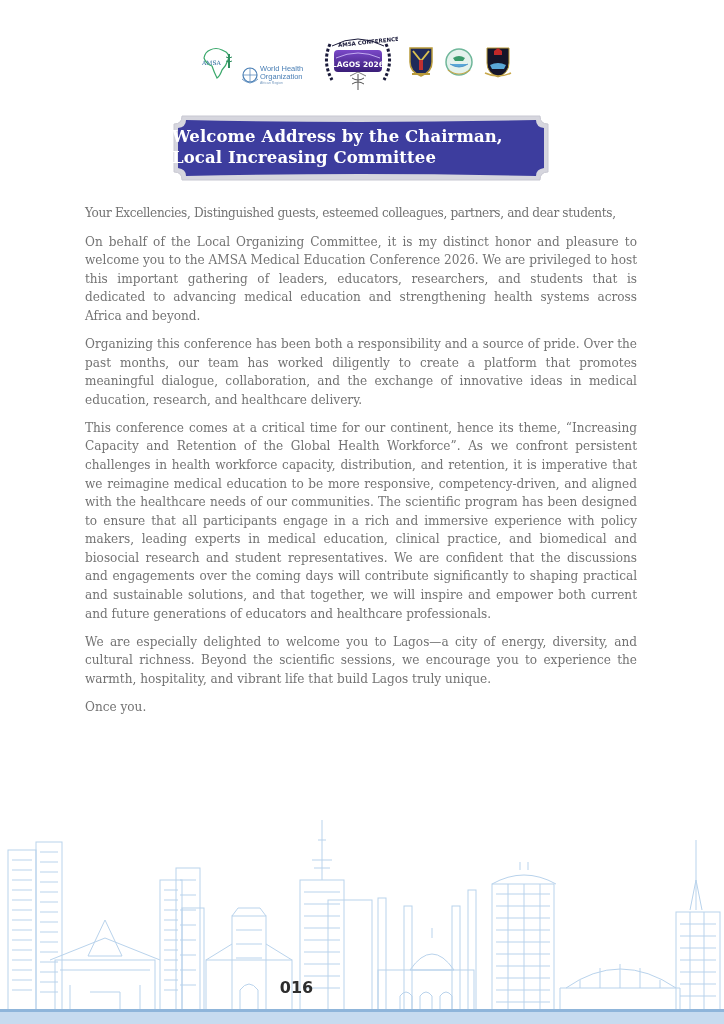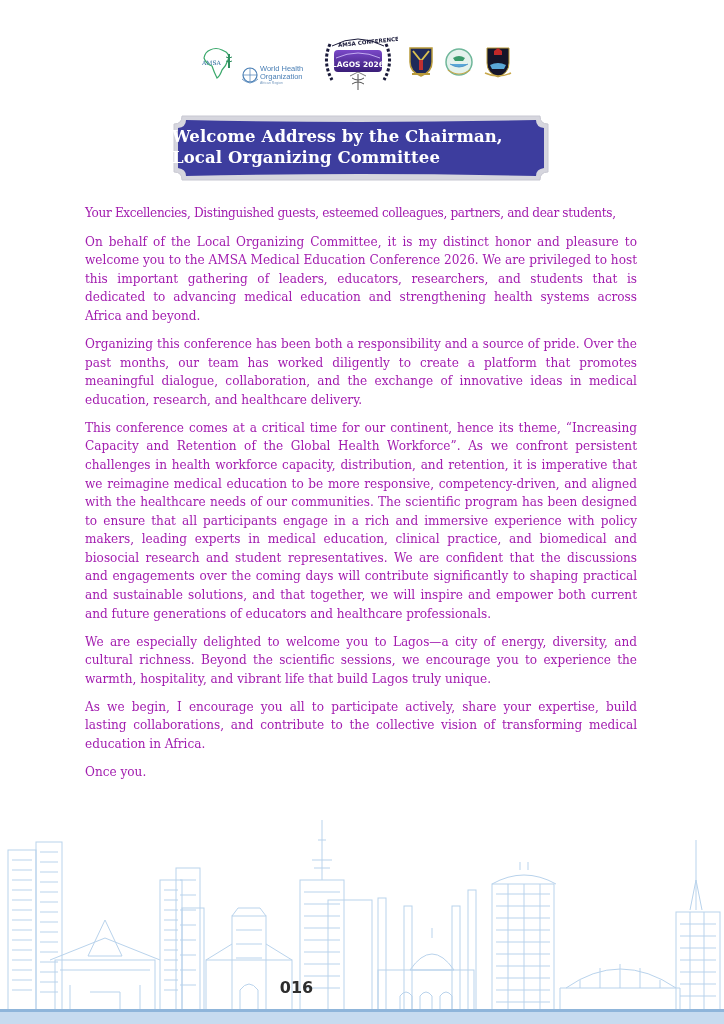--- a/index.html
+++ b/index.html
@@ -33,21 +33,21 @@
     .banner svg { position: absolute; left: 0; top: 0; }
     .banner-text {
       position: absolute; left: 0; top: 12px; width: 378px; 
       color: #ffffff; font-family: "DejaVu Serif", serif; font-weight: bold;
       font-size: 16.5px; line-height: 21px; letter-spacing: 0.1px;
     }
 
     .content {
       position: absolute; left: 85px; top: 204px; width: 552px;
       font-family: "DejaVu Serif", "Liberation Serif", serif;
-      font-size: 12.1px; line-height: 18.6px; color: #a21caf;
+      font-size: 12.1px; line-height: 18.6px; color: #737373;
       text-align: justify;
       z-index: 2;
     }
     .content p { margin: 0 0 9.4px 0; }
     .content p.greet { text-align: left; letter-spacing: -0.35px; margin-bottom: 10px; }
 
     .skyline {
       position: absolute; left: 0; top: 820px; width: 724px; height: 192px; z-index: 1;
     }
     .page-number {
@@ -128,31 +128,30 @@
   </div>
 </div>
 
 <div class="banner">
   <svg width="378" height="68" viewBox="0 0 378 68">
     <path d="M10 2 H368 Q368 10 376 10 V58 Q368 58 368 66 H10 Q10 58 2 58 V10 Q10 10 10 2 Z" fill="#d6d6de" stroke="#c8c8d2" stroke-width="1"></path>
     <path d="M14 6 Q186 10 364 6 Q364 13 372 14 V54 Q364 55 364 62 Q186 58 14 62 Q14 55 6 54 V14 Q14 13 14 6 Z" fill="#3d3d9e"></path>
   </svg>
   <div class="banner-text">
     <div>Welcome Address by the Chairman,</div>
-    <div>Local Organizing Committee</div>
+    <div>Local Increasing Committee</div>
   </div>
 </div>
 
 <div class="content">
   <p class="greet">Your Excellencies, Distinguished guests, esteemed colleagues, partners, and dear students,</p>
   <p>On behalf of the Local Organizing Committee, it is my distinct honor and pleasure to welcome you to the AMSA Medical Education Conference 2026. We are privileged to host this important gathering of leaders, educators, researchers, and students that is dedicated to advancing medical education and strengthening health systems across Africa and beyond.</p>
   <p>Organizing this conference has been both a responsibility and a source of pride. Over the past months, our team has worked diligently to create a platform that promotes meaningful dialogue, collaboration, and the exchange of innovative ideas in medical education, research, and healthcare delivery.</p>
   <p>This conference comes at a critical time for our continent, hence its theme, “Increasing Capacity and Retention of the Global Health Workforce”. As we confront persistent challenges in health workforce capacity, distribution, and retention, it is imperative that we reimagine medical education to be more responsive, competency-driven, and aligned with the healthcare needs of our communities. The scientific program has been designed to ensure that all participants engage in a rich and immersive experience with policy makers, leading experts in medical education, clinical practice, and biomedical and biosocial research and student representatives. We are confident that the discussions and engagements over the coming days will contribute significantly to shaping practical and sustainable solutions, and that together, we will inspire and empower both current and future generations of educators and healthcare professionals.</p>
   <p>We are especially delighted to welcome you to Lagos—a city of energy, diversity, and cultural richness. Beyond the scientific sessions, we encourage you to experience the warmth, hospitality, and vibrant life that build Lagos truly unique.</p>
-  <p>As we begin, I encourage you all to participate actively, share your expertise, build lasting collaborations, and contribute to the collective vision of transforming medical education in Africa.</p>
   <p>Once you.</p>
 </div>
 
 <svg class="skyline" width="724" height="192" viewBox="0 0 724 192">
   <g fill="none" stroke="#b9d3ec" stroke-width="1">
 
     <g>
       <rect x="8" y="30" width="28" height="162"></rect>
       <rect x="36" y="22" width="26" height="170"></rect>
       <path d="M12 40 H32 M12 50 H32 M12 60 H32 M12 70 H32 M12 80 H32 M12 90 H32 M12 100 H32 M12 110 H32 M12 120 H32 M12 130 H32 M12 140 H32 M12 150 H32 M12 160 H32 M12 170 H32"></path>

